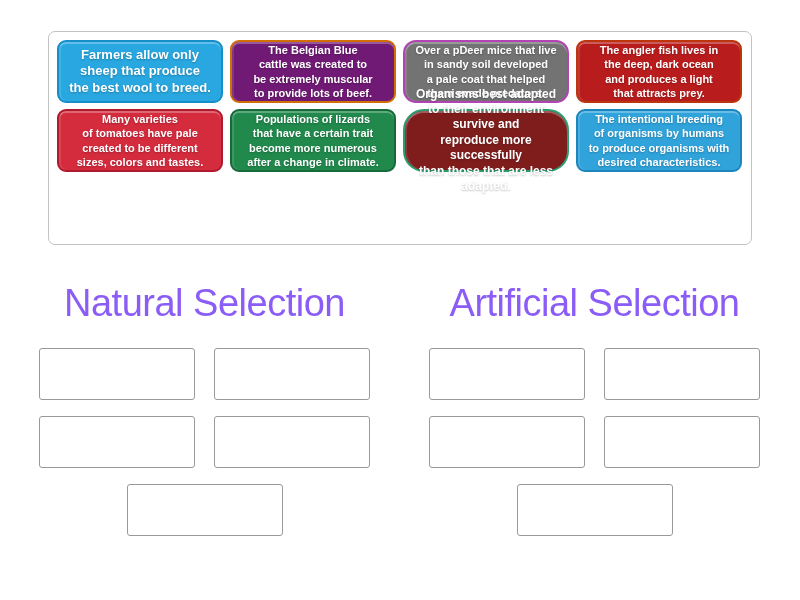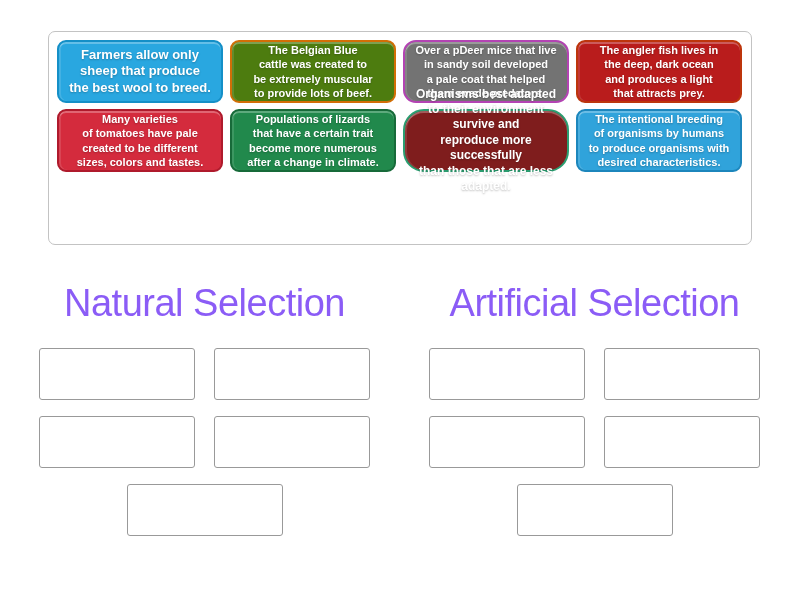--- a/index.html
+++ b/index.html
@@ -76,21 +76,21 @@
 <body>
 
 <div class="tray">
     <div class="card" style="background: rgb(41, 167, 224); border-color: rgb(20, 143, 199); font-size: 13px;">Farmers allow only
 sheep that produce
 the best wool to breed.</div>
     <div class="card" style="background: rgb(212, 43, 61); border-color: rgb(175, 26, 44); font-size: 11px;">Many varieties
 of tomatoes have pale
 created to be different
 sizes, colors and tastes.</div>
-    <div class="card" style="background: #4d7c0f; border-color: rgb(210, 110, 6); font-size: 11px;">The Belgian Blue
+    <div class="card" style="background: #701a75; border-color: rgb(210, 110, 6); font-size: 11px;">The Belgian Blue
 cattle was created to
 be extremely muscular
 to provide lots of beef.</div>
     <div class="card" style="background: rgb(33, 137, 76); border-color: rgb(23, 106, 57); font-size: 11px;">Populations of lizards
 that have a certain trait
 become more numerous
 after a change in climate.</div>
     <div class="card" style="background: #737373; border-color: rgb(179, 67, 179); font-size: 11px; border-radius: 13px;">Over a pDeer mice that live
 in sandy soil developed
 a pale coat that helped

